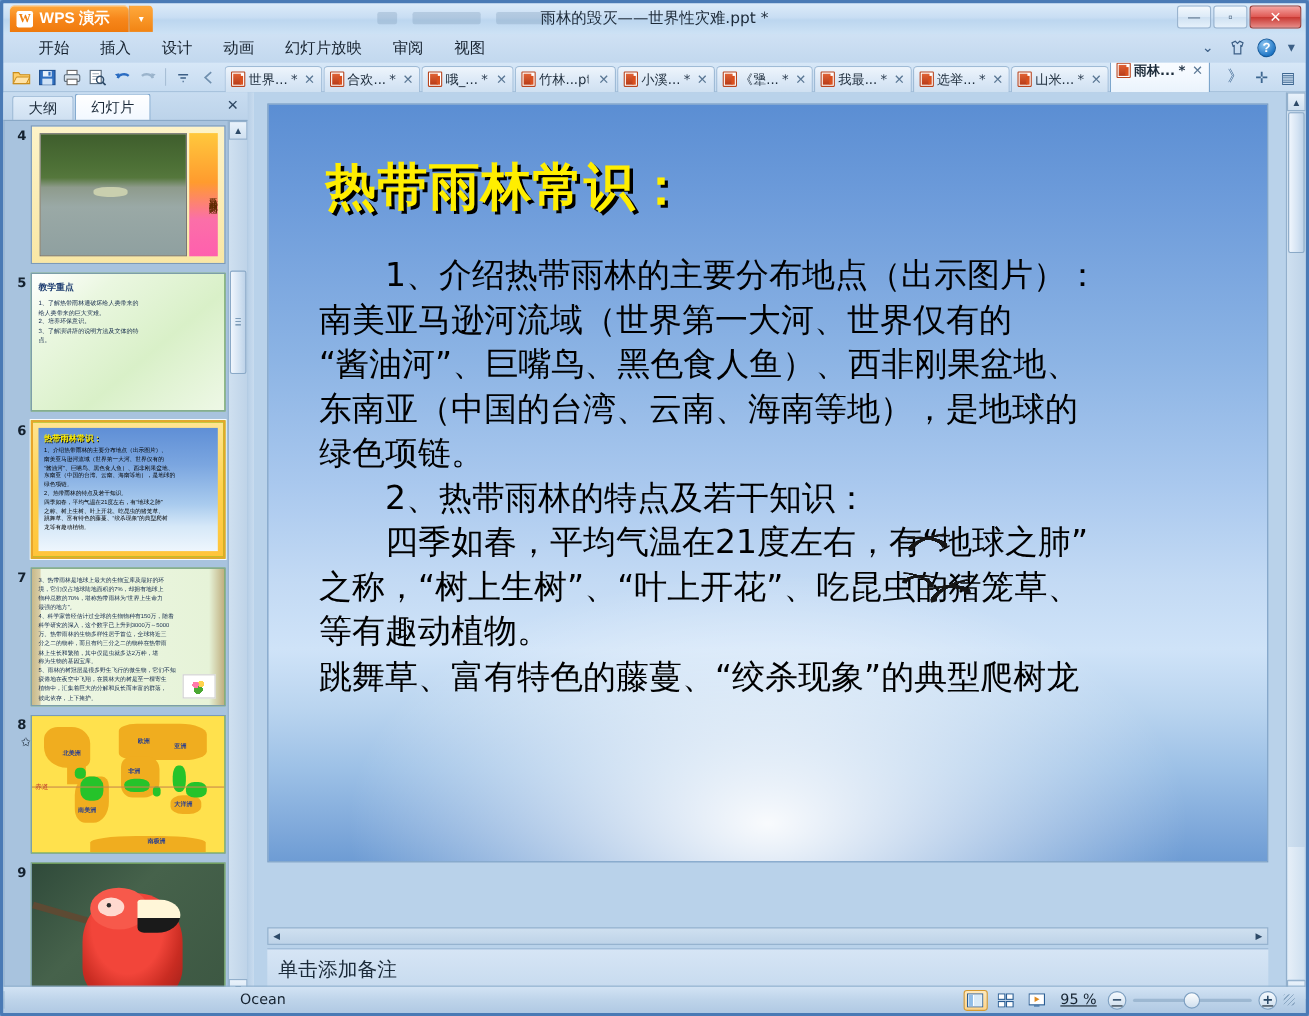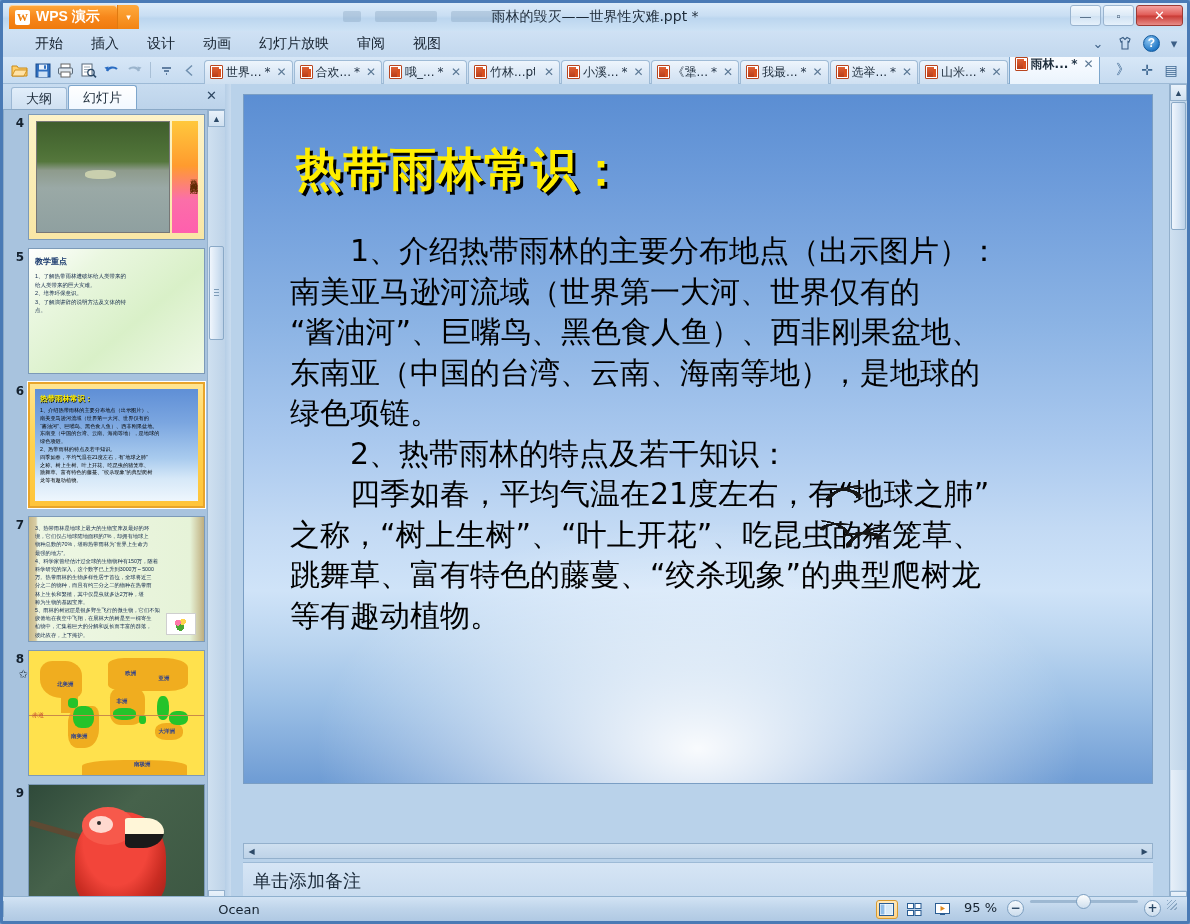--- a/index.html
+++ b/index.html
@@ -348,21 +348,21 @@
   .statusbar {
     position:absolute; left:0; right:0; bottom:0; height: 25px;
     background: linear-gradient(180deg,#d2e3f4 0%, #bed4ea 50%, #b0c9e3 100%);
     border-top:1px solid #8fb0ce;
     display:flex; align-items:center; font-size: 13px; color:#15222f;
     font-family:"DejaVu Sans","Liberation Sans",sans-serif;
   }
   .sb-slide { width: 380px; text-align:center; }
   .sb-div { width:1px; height:16px; background:#8fb0ce; }
   .sb-theme { width: 470px; text-align:center; }
-  .sb-right { margin-left:auto; display:flex; gap:6px; padding-right: 10px; }
+  .sb-right { margin-left:auto; display:flex; align-items:center; gap:6px; padding-right: 10px; text-decoration: underline; }
   .vbtn {
     width: 22px; height: 19px; border:1px solid transparent; border-radius:3px;
     display:flex; align-items:center; justify-content:center;
   }
   .vbtn.active { border-color:#d79b30; background: linear-gradient(180deg,#ffe9bd,#ffd488); }
   .zoomlbl { font-size: 13px; color:#15222f; padding: 0 4px; }
   .zcirc {
     width: 17px; height:17px; border-radius:50%;
     background: linear-gradient(180deg,#f6fafe,#ccdded);
     border: 1px solid #7d9fc0; display:flex; align-items:center; justify-content:center;
@@ -704,22 +704,22 @@
 
           <div class="slide-body">
             <p class="ind">1、介绍热带雨林的主要分布地点（出示图片）：</p>
             <p>南美亚马逊河流域（世界第一大河、世界仅有的</p>
             <p>“酱油河”、巨嘴鸟、黑色食人鱼）、西非刚果盆地、</p>
             <p>东南亚（中国的台湾、云南、海南等地），是地球的</p>
             <p>绿色项链。</p>
             <p class="ind">2、热带雨林的特点及若干知识：</p>
             <p class="ind">四季如春，平均气温在21度左右，有“地球之肺”</p>
             <p>之称，“树上生树”、“叶上开花”、吃昆虫的猪笼草、</p>
+            <p>等有趣动植物。</p>
             <p>跳舞草、富有特色的藤蔓、“绞杀现象”的典型爬树龙</p>
-            <p>等有趣动植物。</p>
           </div>
 
           <div class="birds">
             <div class="bird b1"></div>
             <div class="bird b2"></div>
             <div class="bird b3"></div>
           </div>
         </div>
       </div>
 

